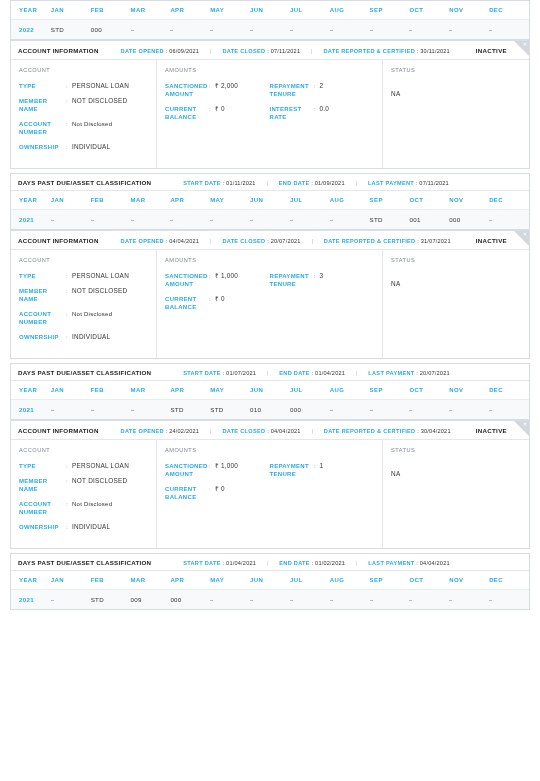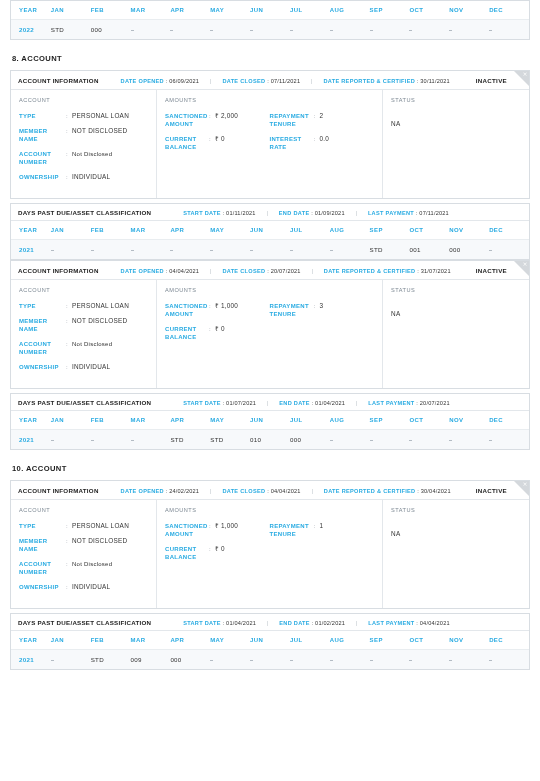--- a/index.html
+++ b/index.html
@@ -221,21 +221,20 @@
             <td><span class="dot"></span></td>
             <td><span class="dot"></span></td>
             <td><span class="dot"></span></td>
             <td><span class="dot"></span></td>
       </tr>
         </tbody>
     </table>
     </div>
 
   <div id="accounts-container">
-  <div class="section-heading">8. ACCOUNT</div>
 
   <div class="card">
     <div class="acct-head">
       <span class="title">ACCOUNT INFORMATION</span>
       <span class="meta">
         <span class="lbl">DATE OPENED</span>
         <span class="val">: 06/09/2021</span>
         <span class="dpd-sep">|</span>
         <span class="lbl">DATE CLOSED</span>
         <span class="val">: 07/11/2021</span>
@@ -486,21 +485,20 @@
               <td>000</td>
               <td><span class="dot"></span></td>
               <td><span class="dot"></span></td>
               <td><span class="dot"></span></td>
               <td><span class="dot"></span></td>
               <td><span class="dot"></span></td>
       </tr>
           </tbody>
     </table>
   </div>
-  <div class="section-heading">10. ACCOUNT</div>
 
   <div class="card">
     <div class="acct-head">
       <span class="title">ACCOUNT INFORMATION</span>
       <span class="meta">
         <span class="lbl">DATE OPENED</span>
         <span class="val">: 24/02/2021</span>
         <span class="dpd-sep">|</span>
         <span class="lbl">DATE CLOSED</span>
         <span class="val">: 04/04/2021</span>

